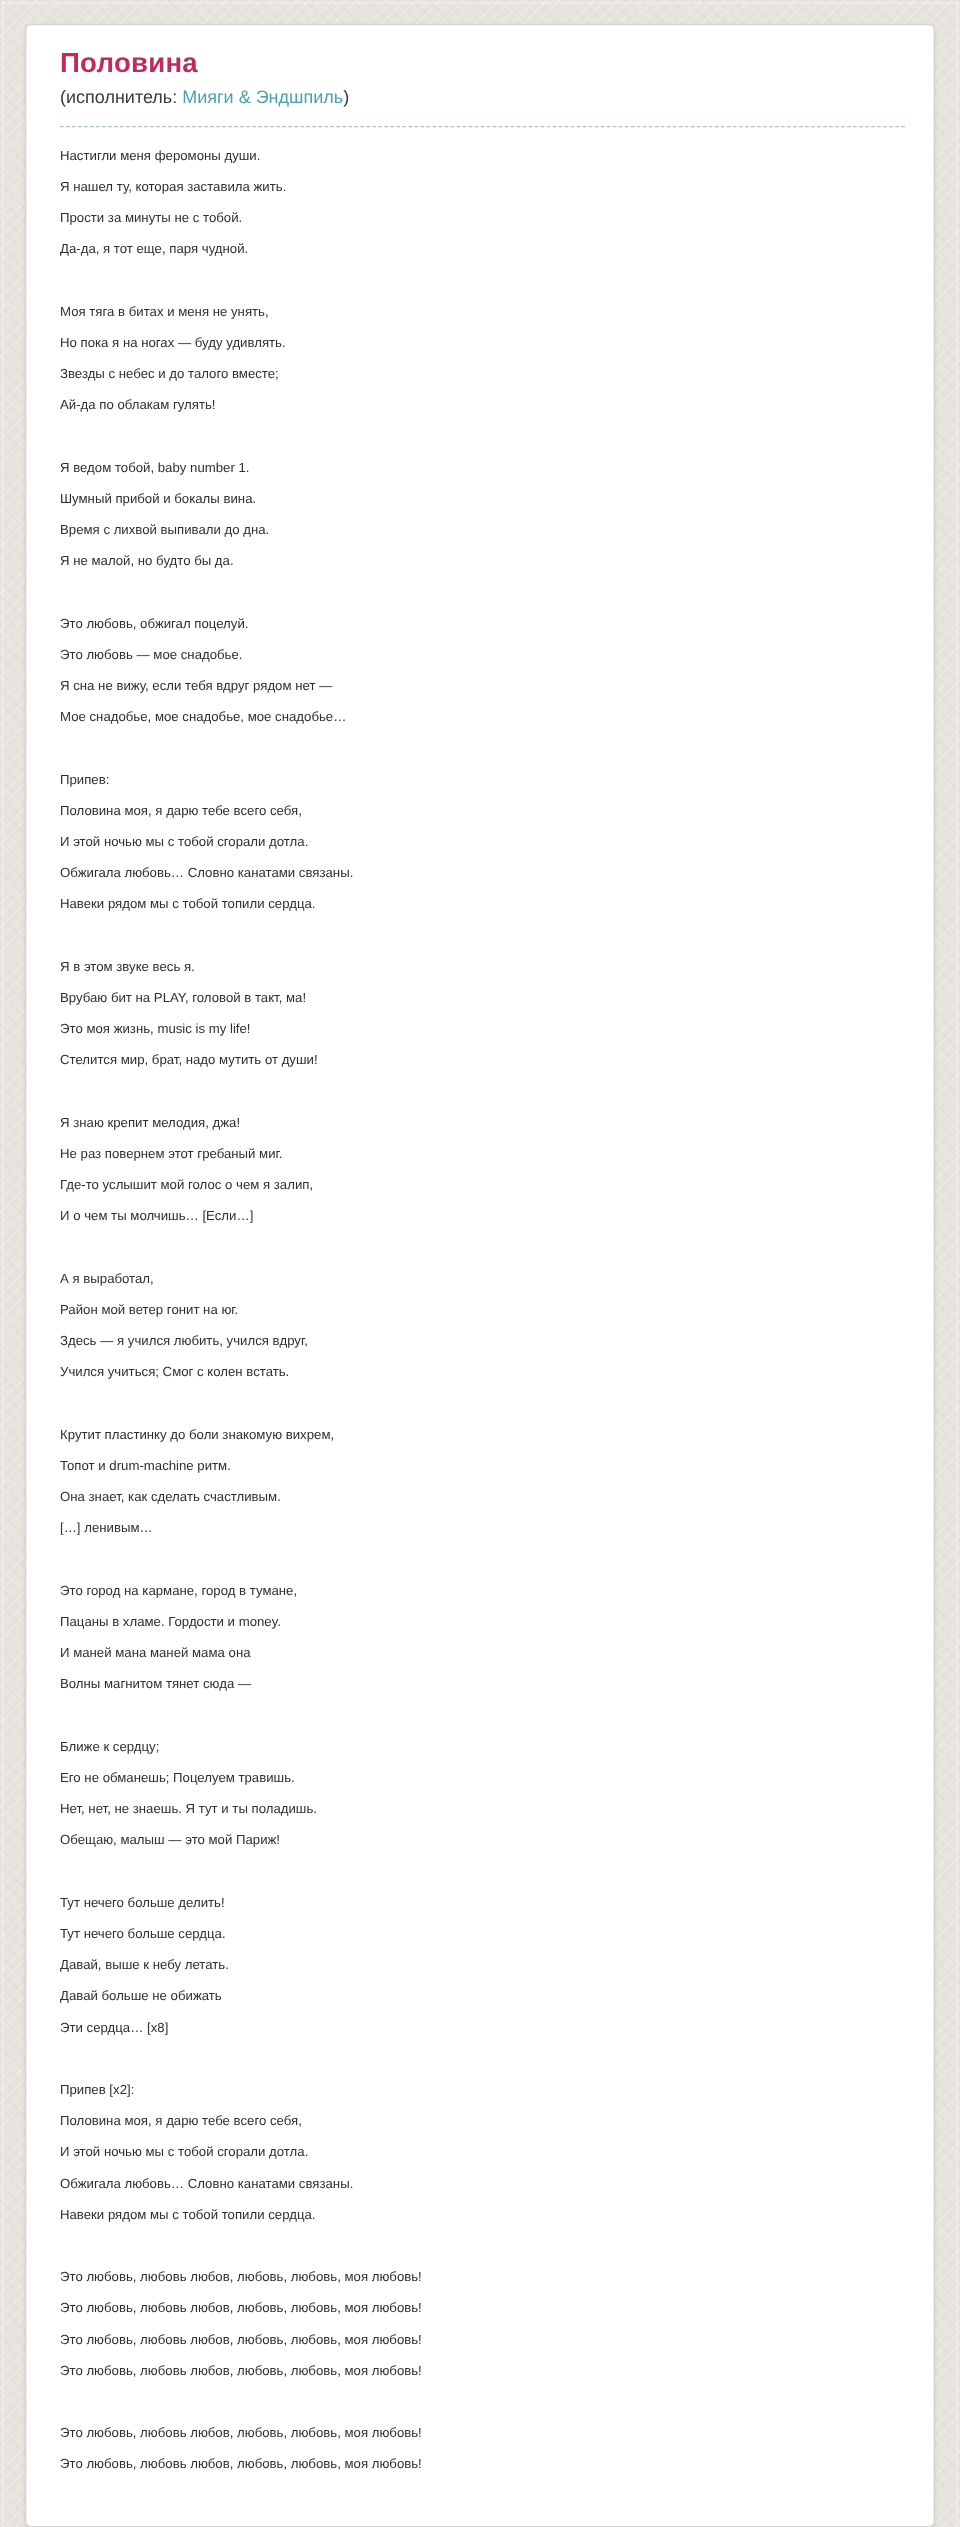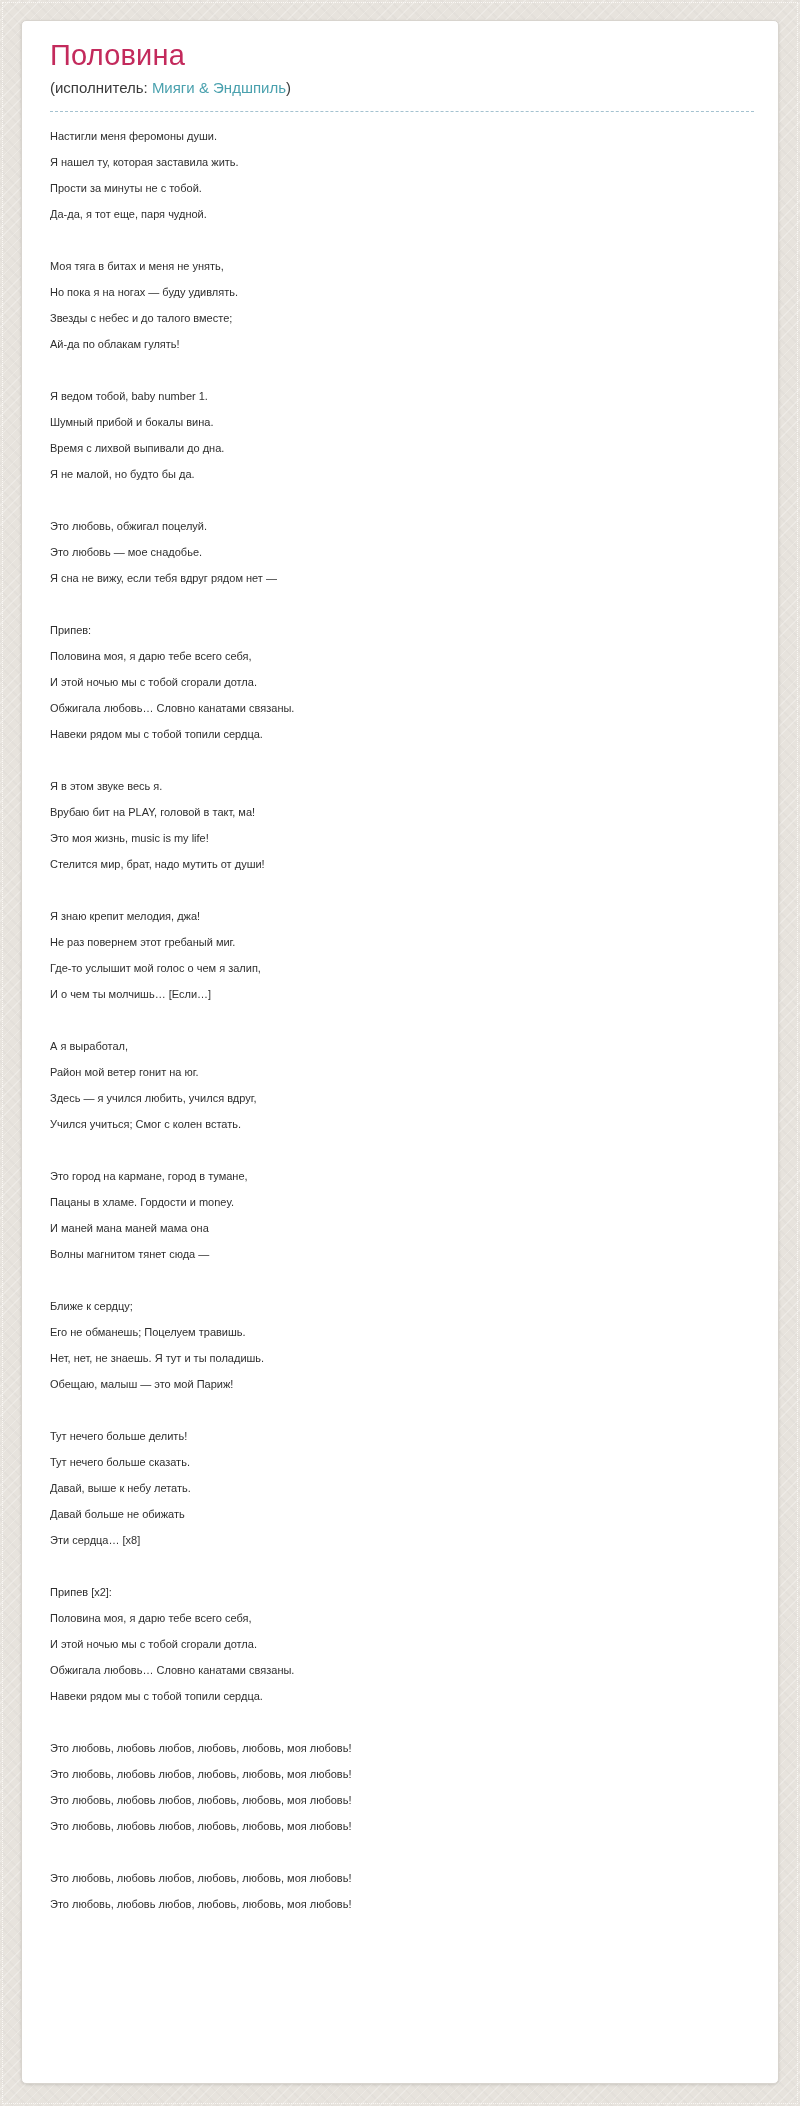--- a/index.html
+++ b/index.html
@@ -39,22 +39,22 @@
     position: relative;
     margin: 20px 21px 21px 21px;
     background: var(--card);
     border: 1px solid var(--card-border);
     border-radius: 5px;
     box-shadow: 0 1px 3px rgba(0,0,0,0.12);
     padding: 14px 24px 38px 28px;
     min-height: 2064px;
   }
   h1.song-title {
-    font-size: 29px;
-    font-weight: normal;
+    font-size: 23px;
+    font-weight: bold;
     color: var(--title);
     margin: 4px 0 7px 0;
     letter-spacing: 0.2px;
   }
   .artist-line {
     font-size: 15px;
     color: var(--muted);
     margin-bottom: 15px;
   }
   .artist-line a {
@@ -105,20 +105,21 @@
       <div class="stanza">
         <div class="line">Я ведом тобой, baby number 1.</div>
         <div class="line">Шумный прибой и бокалы вина.</div>
         <div class="line">Время с лихвой выпивали до дна.</div>
         <div class="line">Я не малой, но будто бы да.</div>
       </div>
       <div class="stanza">
         <div class="line">Это любовь, обжигал поцелуй.</div>
         <div class="line">Это любовь — мое снадобье.</div>
         <div class="line">Я сна не вижу, если тебя вдруг рядом нет —</div>
+        <div class="line">Мое снадобье, мое снадобье, мое снадобье…</div>
       </div>
       <div class="stanza">
         <div class="line">Припев:</div>
         <div class="line">Половина моя, я дарю тебе всего себя,</div>
         <div class="line">И этой ночью мы с тобой сгорали дотла.</div>
         <div class="line">Обжигала любовь… Словно канатами связаны.</div>
         <div class="line">Навеки рядом мы с тобой топили сердца.</div>
       </div>
       <div class="stanza">
         <div class="line">Я в этом звуке весь я.</div>
@@ -132,34 +133,40 @@
         <div class="line">Где-то услышит мой голос о чем я залип,</div>
         <div class="line">И о чем ты молчишь… [Если…]</div>
       </div>
       <div class="stanza">
         <div class="line">А я выработал,</div>
         <div class="line">Район мой ветер гонит на юг.</div>
         <div class="line">Здесь — я учился любить, учился вдруг,</div>
         <div class="line">Учился учиться; Смог с колен встать.</div>
       </div>
       <div class="stanza">
+        <div class="line">Крутит пластинку до боли знакомую вихрем,</div>
+        <div class="line">Топот и drum-machine ритм.</div>
+        <div class="line">Она знает, как сделать счастливым.</div>
+        <div class="line">[…] ленивым…</div>
+      </div>
+      <div class="stanza">
         <div class="line">Это город на кармане, город в тумане,</div>
         <div class="line">Пацаны в хламе. Гордости и money.</div>
         <div class="line">И маней мана маней мама она</div>
         <div class="line">Волны магнитом тянет сюда —</div>
       </div>
       <div class="stanza">
         <div class="line">Ближе к сердцу;</div>
         <div class="line">Его не обманешь; Поцелуем травишь.</div>
         <div class="line">Нет, нет, не знаешь. Я тут и ты поладишь.</div>
         <div class="line">Обещаю, малыш — это мой Париж!</div>
       </div>
       <div class="stanza">
         <div class="line">Тут нечего больше делить!</div>
-        <div class="line">Тут нечего больше сказать.</div>
+        <div class="line">Тут нечего больше сердца.</div>
         <div class="line">Давай, выше к небу летать.</div>
         <div class="line">Давай больше не обижать</div>
         <div class="line">Эти сердца… [x8]</div>
       </div>
       <div class="stanza">
         <div class="line">Припев [x2]:</div>
         <div class="line">Половина моя, я дарю тебе всего себя,</div>
         <div class="line">И этой ночью мы с тобой сгорали дотла.</div>
         <div class="line">Обжигала любовь… Словно канатами связаны.</div>
         <div class="line">Навеки рядом мы с тобой топили сердца.</div>

